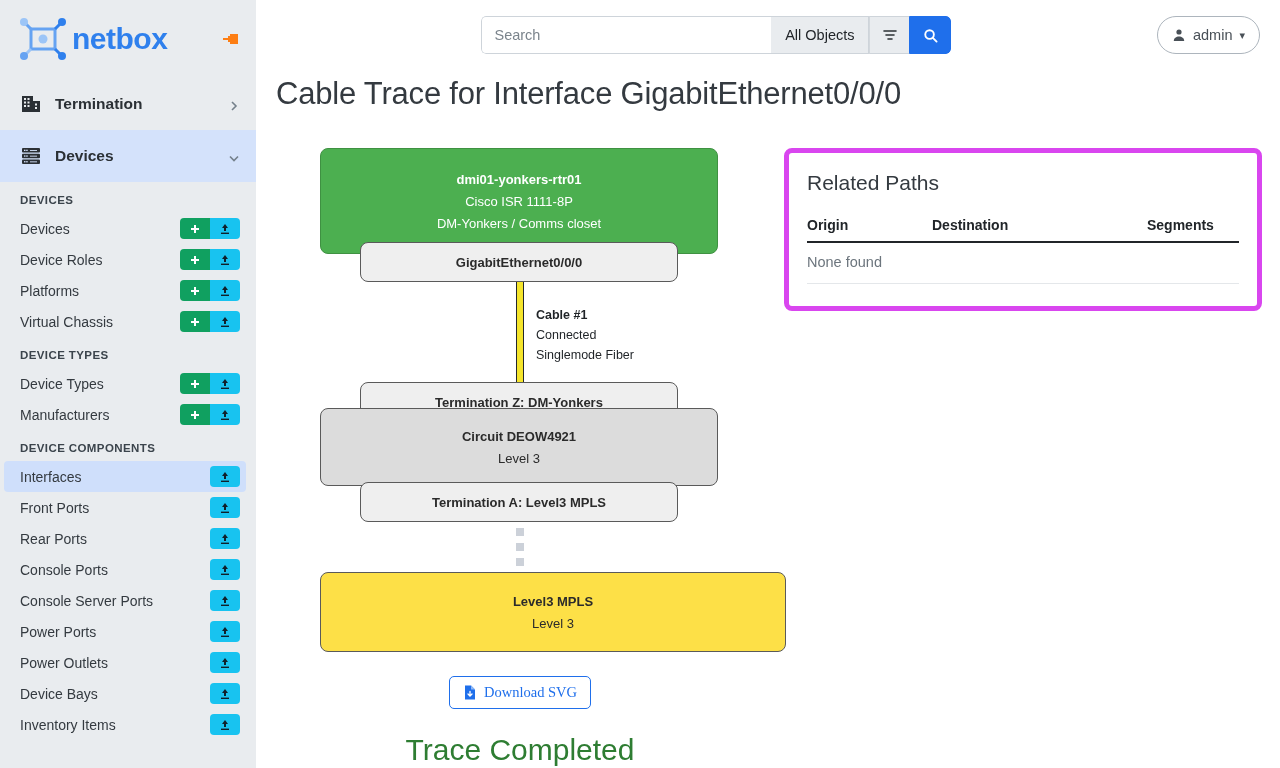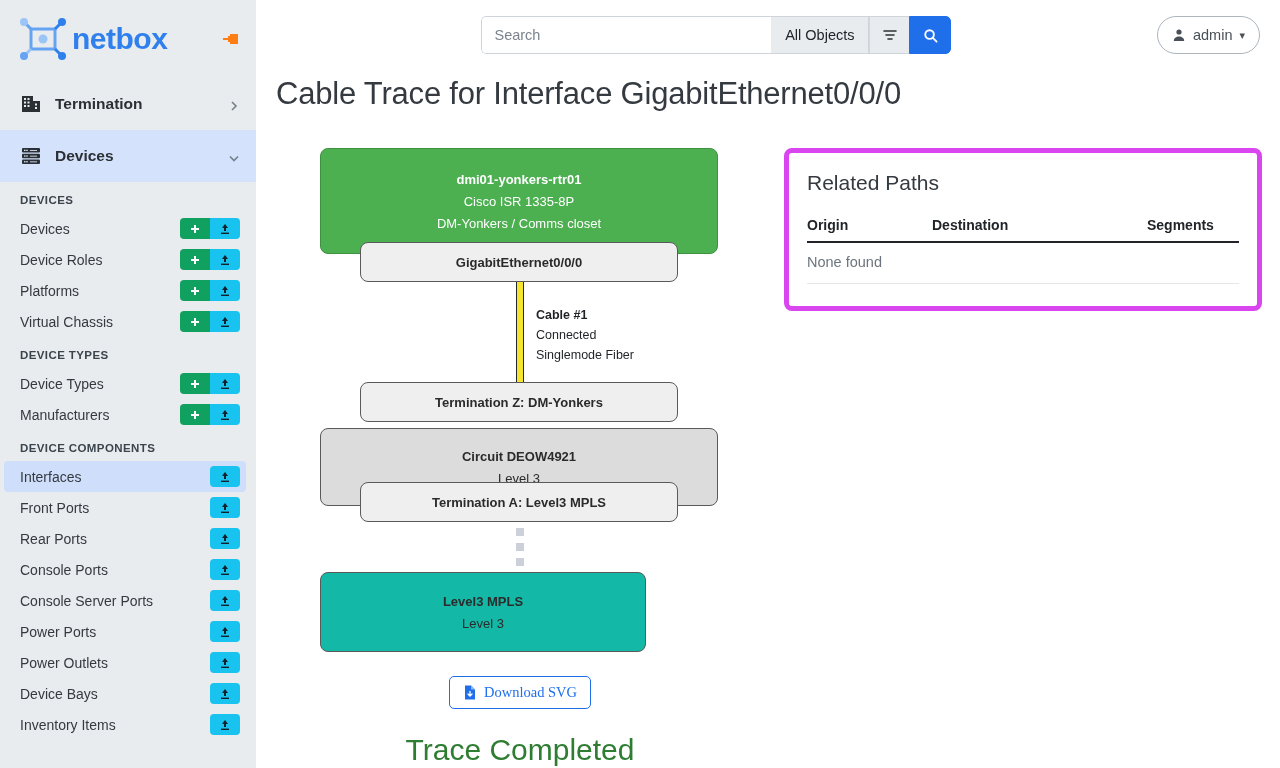--- a/index.html
+++ b/index.html
@@ -144,22 +144,22 @@
   }
   .node.termbox {
     background: #efefef; color: #2b2b2b;
     width: 318px; height: 40px; left: 40px;
   }
   .node.circuit {
     background: #dcdcdc; color: #2b2b2b;
     width: 398px; height: 78px;
   }
   .node.provider {
-    background: #14b8a6; color: #2b2b2b;
-    width: 326px; height: 80px;
+    background: #fde047; color: #2b2b2b;
+    width: 466px; height: 80px;
   }
 
   .cable-line {
     position: absolute; width: 8px; left: 196px;
     background: #f5e52c;
     border-left: 1px solid #23272b; border-right: 1px solid #23272b;
   }
   .cable-label {
     position: absolute; left: 216px;
     font-size: 12.5px; color: #1f2327; line-height: 20px;
@@ -520,40 +520,40 @@
 
     <h1 class="page-title">Cable Trace for Interface GigabitEthernet0/0/0</h1>
 
     <div class="content">
 
       <div class="trace-col">
         <div class="trace">
 
           <div class="node device">
             <div class="n-title">dmi01-yonkers-rtr01</div>
-            <div class="n-sub">Cisco ISR 1335-8P</div>
+            <div class="n-sub">Cisco ISR 1111-8P</div>
             <div class="n-sub">DM-Yonkers / Comms closet</div>
           </div>
 
           <div class="node termbox" style="top:94px;">
             <div class="n-title">GigabitEthernet0/0/0</div>
           </div>
 
           <div class="cable-line" style="top:134px; height:110px;"></div>
           <div class="cable-label" style="top:157px;">
             <div class="cl-title">Cable #1</div>
             <div>Connected</div>
             <div>Singlemode Fiber</div>
           </div>
 
           <div class="node termbox" style="top:234px;">
             <div class="n-title">Termination Z: DM-Yonkers</div>
           </div>
 
-          <div class="node circuit" style="top:280px;">
+          <div class="node circuit" style="top:260px;">
             <div class="n-title">Circuit DEOW4921</div>
             <div class="n-sub">Level 3</div>
           </div>
 
           <div class="node termbox" style="top:334px;">
             <div class="n-title">Termination A: Level3 MPLS</div>
           </div>
 
           <div class="dots" style="top:380px;">
             <i></i>

